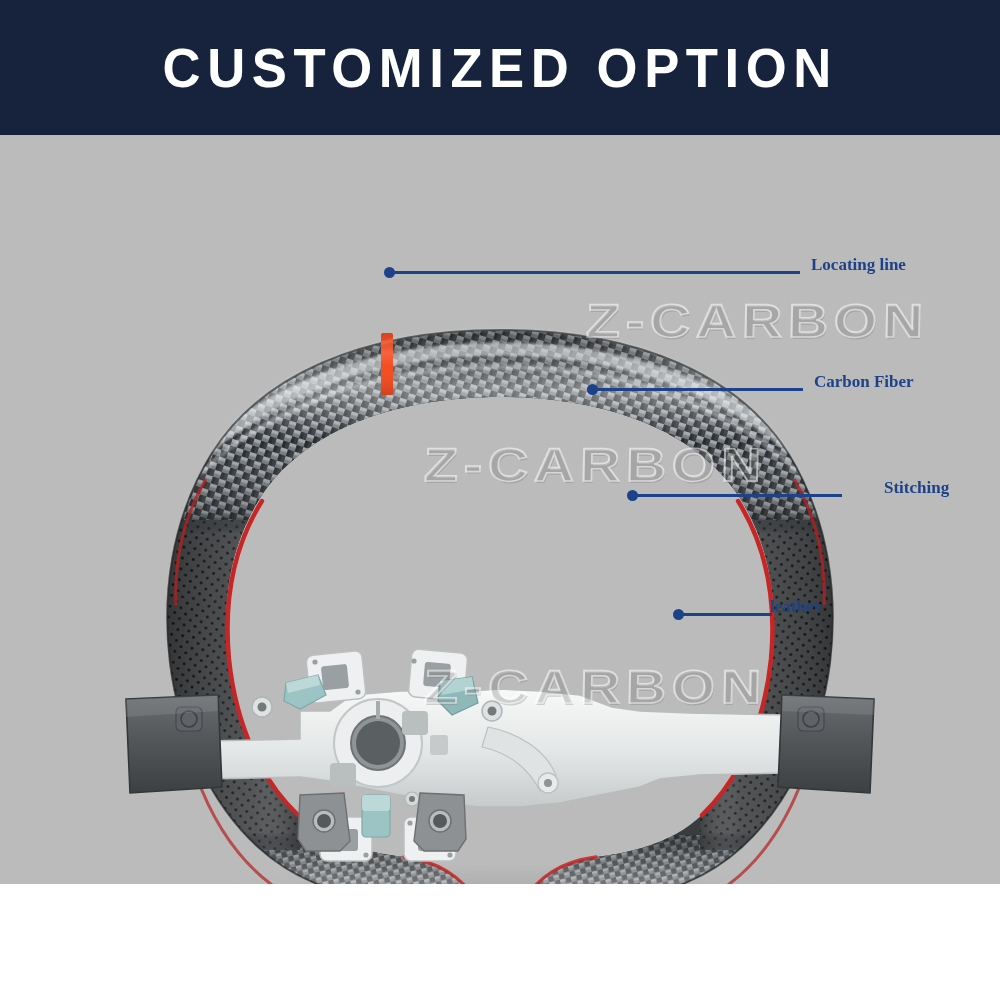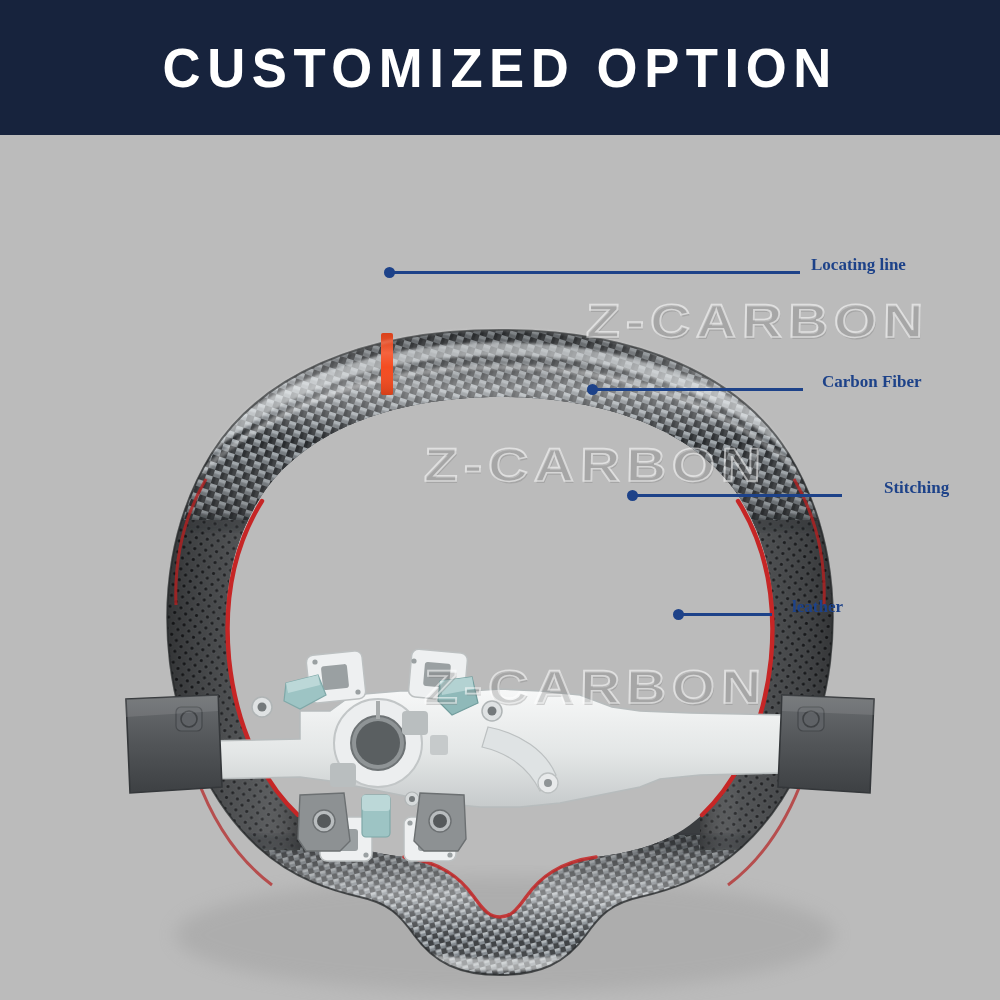--- a/index.html
+++ b/index.html
@@ -1,20 +1,20 @@
 <!DOCTYPE html>
 <html><head>
 <meta charset="utf-8">
 <style>
   html,body{margin:0;padding:0;background:#fff;}
   body{font-family:"Liberation Sans",sans-serif;}
 
   #page{
     position:relative;
-    width:1000px;height:1000px;
+    width:1000px;height:884px;
     overflow:hidden;
     background:#ec4899;
   }
 
   
   #banner{
     position:absolute;left:0;top:0;width:1000px;height:135px;
     background:#17233d;
     display:flex;align-items:center;justify-content:center;
   }
@@ -369,27 +369,27 @@
     <div class="wm" id="wm3">Z-CARBON</div>
 
     <div class="callout" id="co-0" style="left: 0px; top: 136px;">
       <span class="dot" style="left: 384px; background: rgb(29, 66, 137);"></span>
       <span class="lead" style="left: 389px; width: 411px; background: rgb(29, 66, 137);"></span>
       <span class="clabel" style="left: 811px; color: rgb(29, 66, 137);">Locating line</span>
     </div>
     <div class="callout" id="co-1" style="left: 0px; top: 253px;">
       <span class="dot" style="left: 587px; background: rgb(29, 66, 137);"></span>
       <span class="lead" style="left: 592px; width: 211px; background: rgb(29, 66, 137);"></span>
-      <span class="clabel" style="left: 814px; color: rgb(29, 66, 137); margin-left: 8px;">Carbon Fiber</span>
+      <span class="clabel" style="left: 814px; color: rgb(29, 66, 137);">Carbon Fiber</span>
     </div>
     <div class="callout" id="co-2" style="left: 0px; top: 359px;">
       <span class="dot" style="left: 627px; background: rgb(29, 66, 137);"></span>
       <span class="lead" style="left: 632px; width: 210px; background: rgb(29, 66, 137);"></span>
       <span class="clabel" style="left: 884px; color: rgb(29, 66, 137);">Stitching</span>
     </div>
     <div class="callout" id="co-3" style="left: 0px; top: 478px;">
       <span class="dot" style="left: 673px; background: rgb(29, 66, 137);"></span>
       <span class="lead" style="left: 678px; width: 94px; background: rgb(29, 66, 137);"></span>
-      <span class="clabel" style="left: 792px; color: rgb(29, 66, 137);">leather</span>
+      <span class="clabel" style="left: 770px; color: rgb(29, 66, 137);">leather</span>
     </div>
 
   </div>
 </div>
 
 </body></html>

